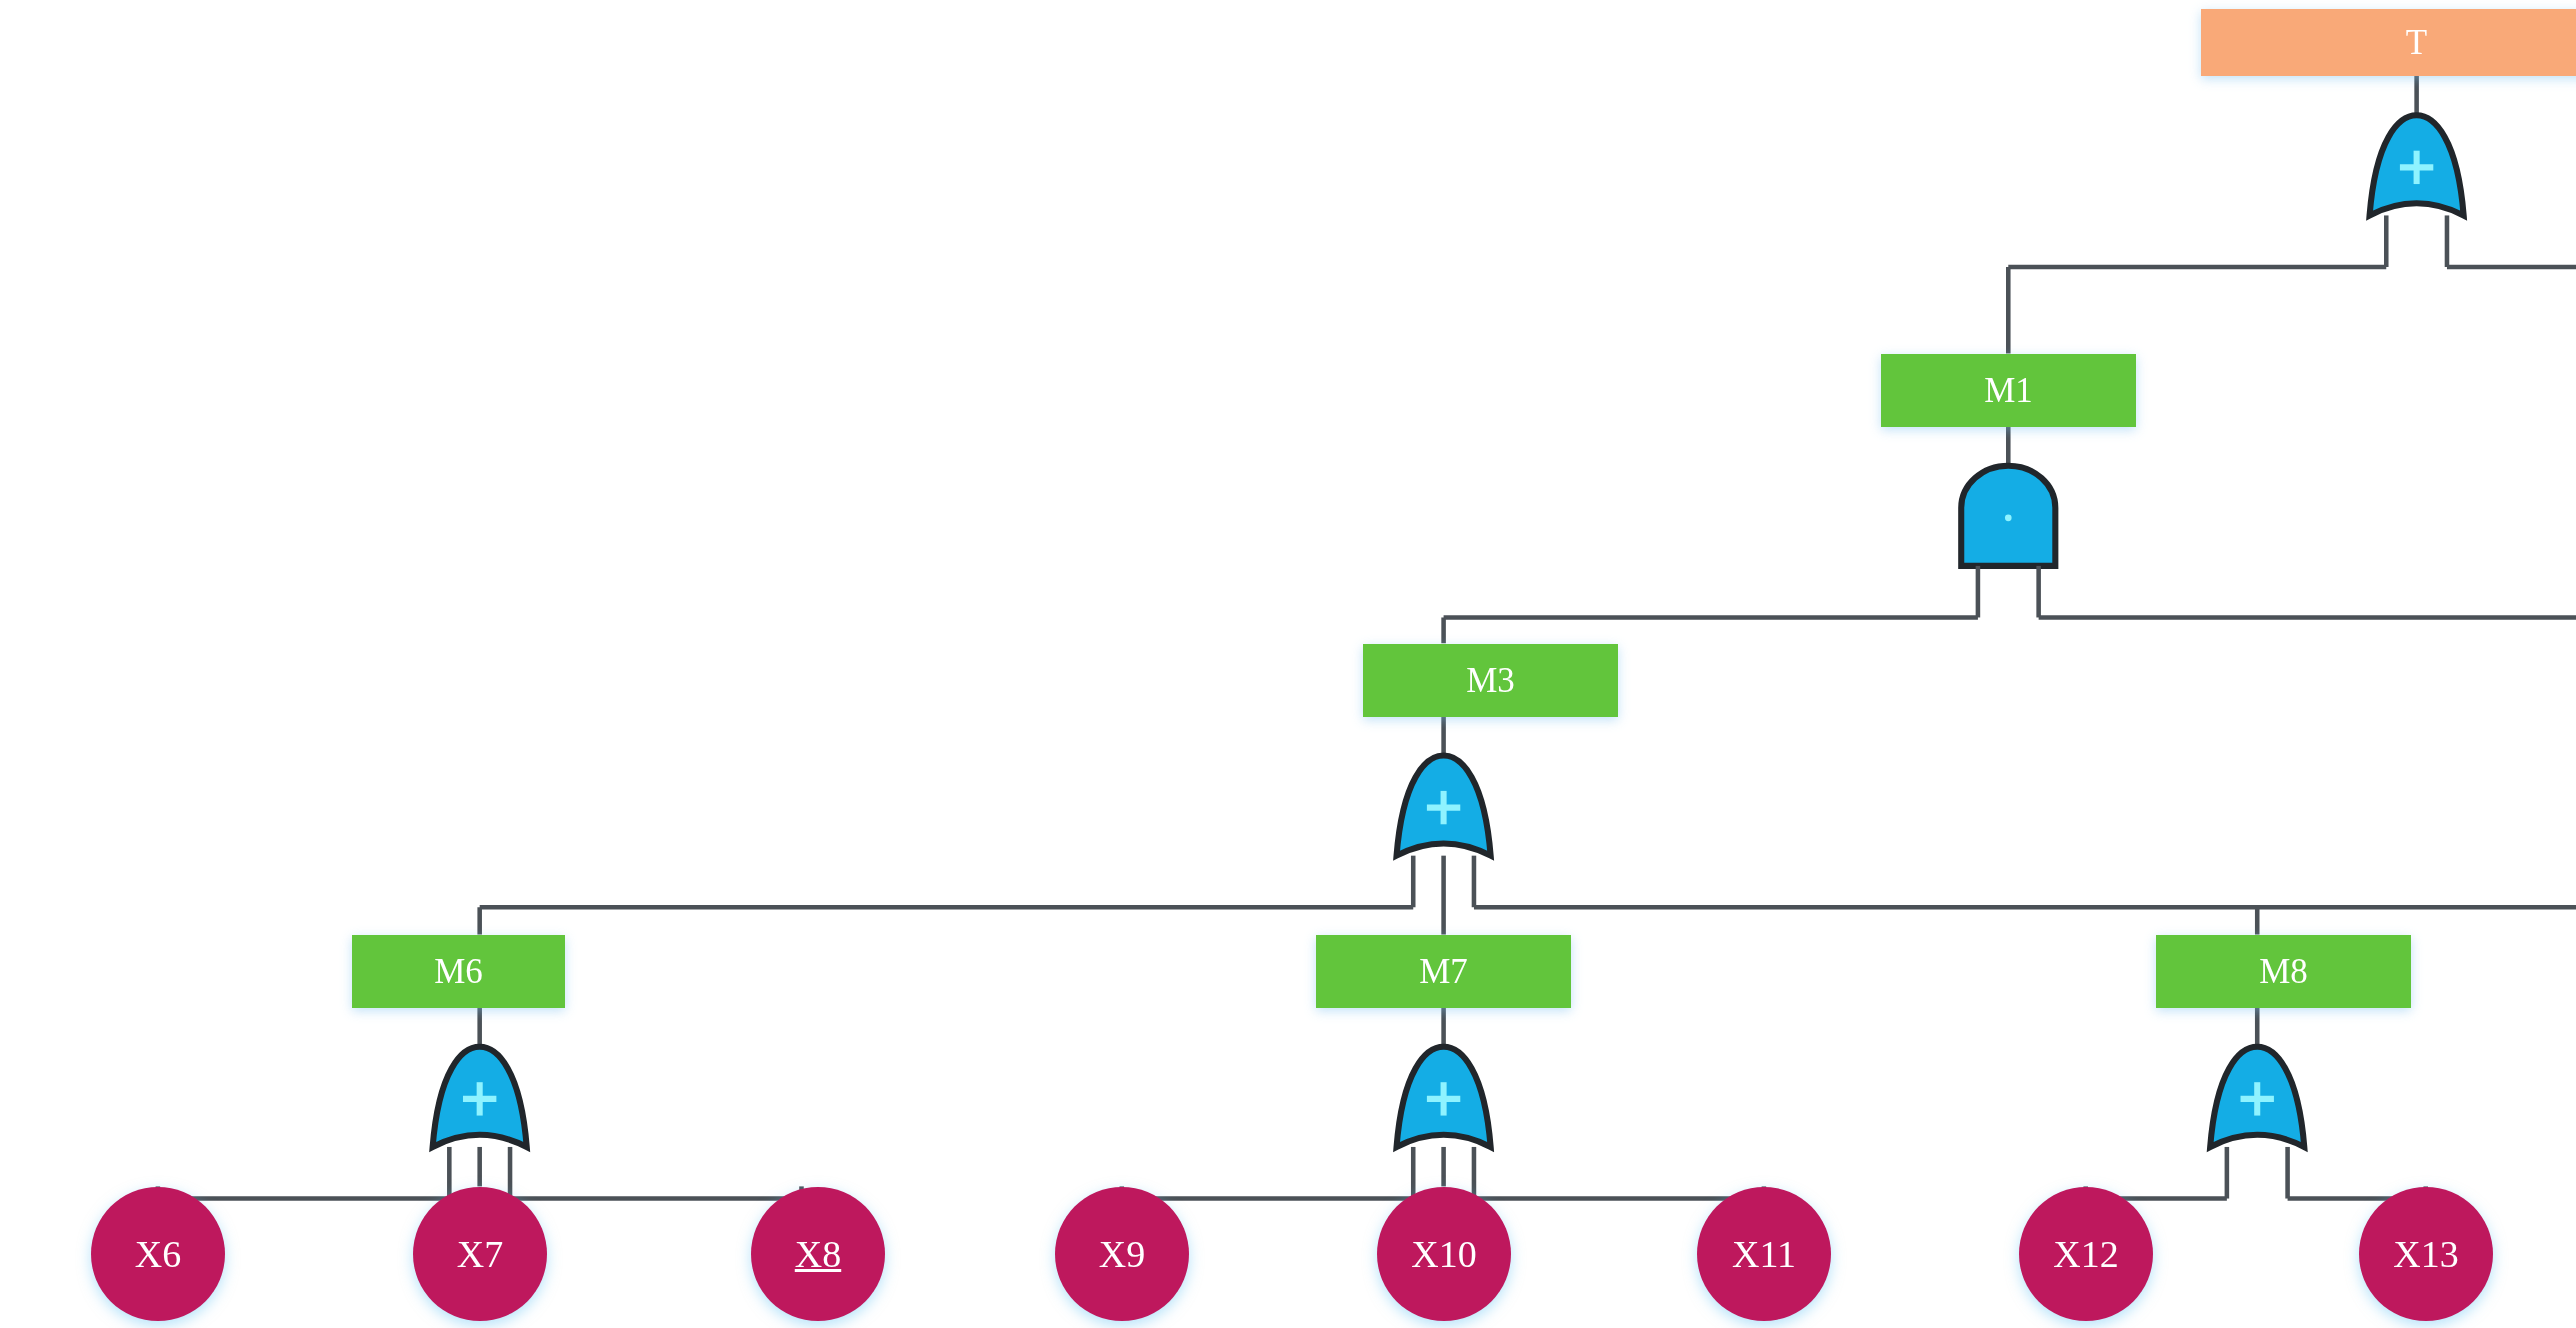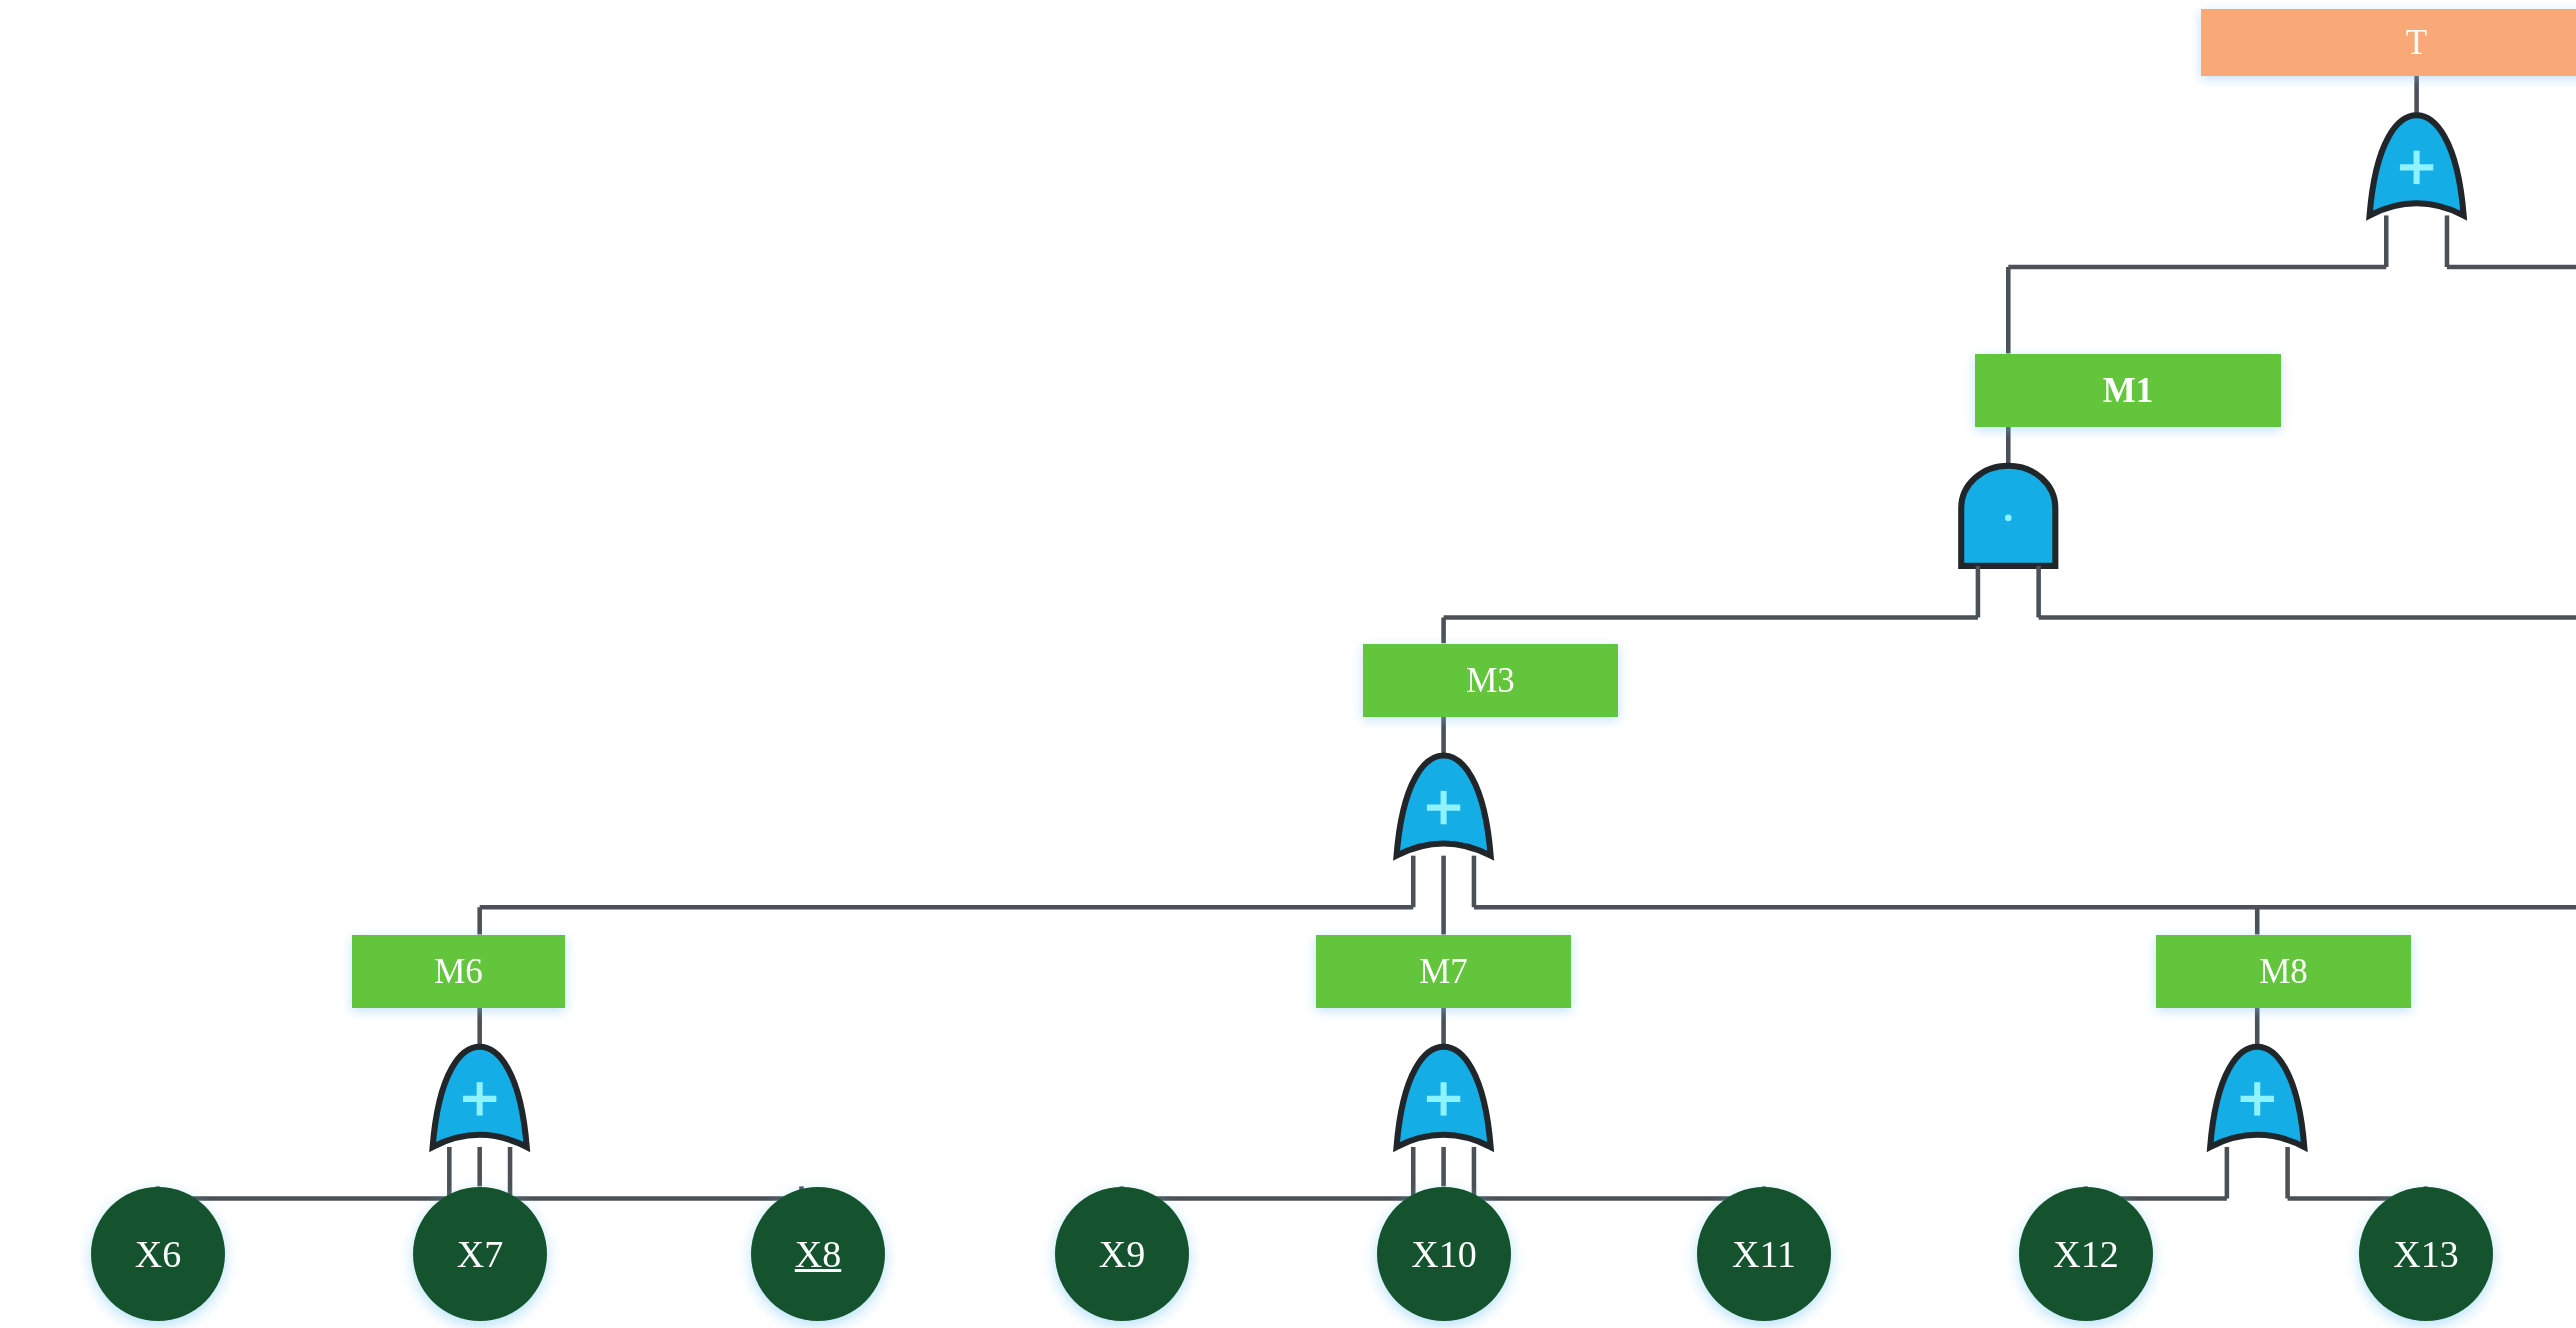--- a/index.html
+++ b/index.html
@@ -7,21 +7,21 @@
   #stage{position:relative;width:2576px;height:1329px;background:#ffffff;overflow:hidden;}
   svg.layer{position:absolute;left:0;top:0;width:2576px;height:1329px;}
   .conn{stroke:#4b5157;stroke-width:3;fill:none;stroke-linecap:butt;}
   .gate{stroke:#21262b;stroke-width:4;}
   .gate-fill{fill:#14ade5;}
   .gate-sym{fill:none;stroke:#8ff3ff;stroke-width:4;}
   .node-box{position:absolute;display:flex;align-items:center;justify-content:center;
             box-shadow:0 3px 10.6px rgba(120,190,240,0.45);}
   .node-top{background:#f9a978;color:#ffffff;}
   .node-int{background:#62c53c;color:#ffffff;}
-  .node-basic{background:#14532d;color:#ffffff;border-radius:50%;
+  .node-basic{background:#be185d;color:#ffffff;border-radius:50%;
               box-shadow:0 4.6px 13.7px rgba(110,200,245,0.5);}
   .node-label{line-height:1;white-space:nowrap;}
   .t-label{font-size:35px;}
   .m-label{font-size:35px;}
   .x-label{font-size:38px;}
 </style>
 </head>
 <body>
 
 <div id="stage">
@@ -160,21 +160,21 @@
       <line x1="2600" y1="747" x2="2600" y2="781" class="conn"></line>
       <line x1="2440" y1="781" x2="2560" y2="781" class="conn"></line>
       <line x1="2600" y1="781" x2="2732" y2="781" class="conn"></line>
       <line x1="2440" y1="781" x2="2440" y2="782" class="conn"></line>
       <line x1="2732" y1="781" x2="2732" y2="782" class="conn"></line>
     </svg>
   <div id="node-layer">
       <div class="node-box node-top" style="left: 2201px; top: 9px; width: 431px; height: 67px;">
         <span class="node-label t-label">T</span>
       </div>
-      <div class="node-box node-int" style="left: 1975px; top: 354px; width: 306px; height: 73px; font-weight: bold;">
+      <div class="node-box node-int" style="left: 1881px; top: 354px; width: 255px; height: 73px;">
         <span class="node-label m-label">M1</span>
       </div>
       <div class="node-box node-int" style="left: 1316px; top: 644px; width: 255px; height: 73px; margin-left: 47px;">
         <span class="node-label m-label">M3</span>
       </div>
       <div class="node-box node-int" style="left: 352px; top: 935px; width: 213px; height: 73px;">
         <span class="node-label m-label">M6</span>
       </div>
       <div class="node-box node-int" style="left: 1316px; top: 935px; width: 255px; height: 73px;">
         <span class="node-label m-label">M7</span>

